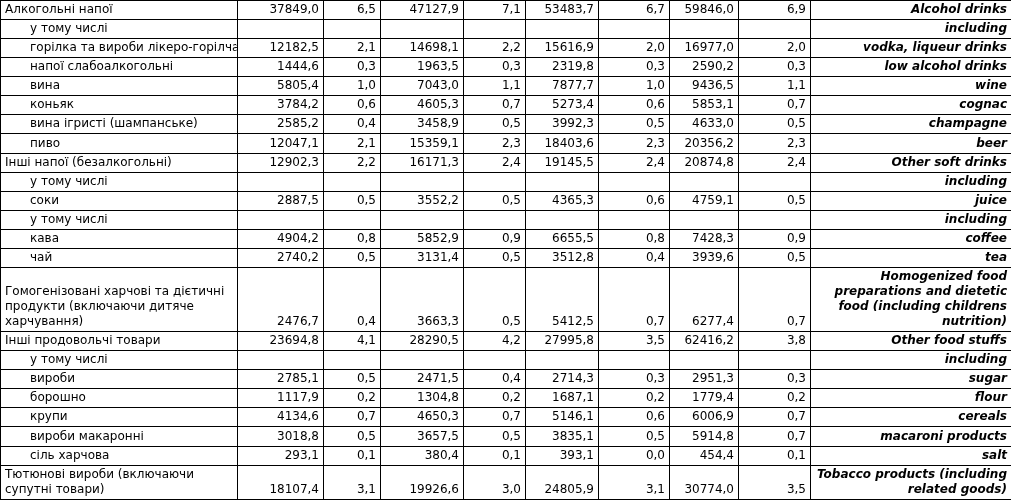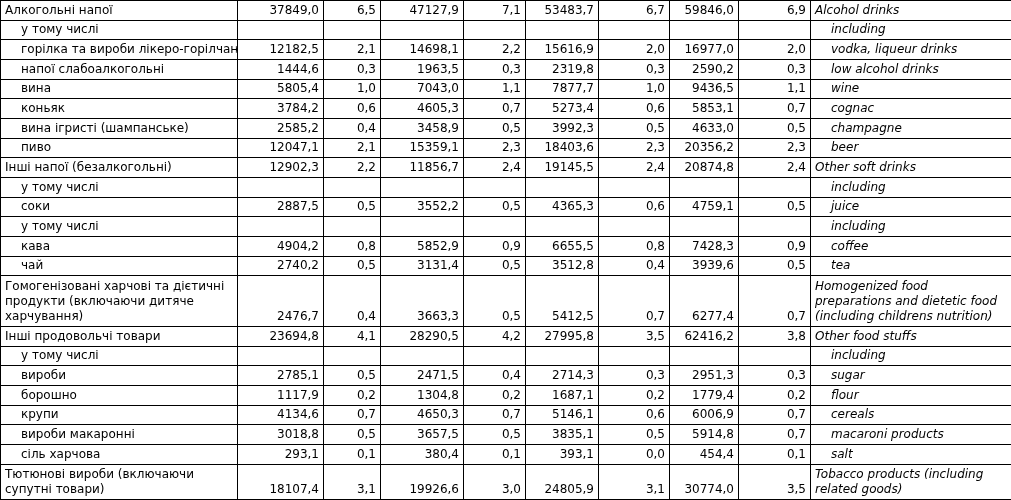--- a/index.html
+++ b/index.html
@@ -32,26 +32,27 @@
     text-align: right;
     white-space: nowrap;
   }
   td.uk {
     text-align: left;
     white-space: nowrap;
     padding-left: 4px;
     border-radius: 9px;
   }
   td.en {
-    text-align: left;
+    text-align: right;
     font-style: italic;
     white-space: nowrap;
     padding-left: 6px;
-  }
-  td.uk.ind { padding-left: 20px; }
+    font-weight: bold;
+  }
+  td.uk.ind { padding-left: 29px; }
   td.en.ind { padding-left: 20px; }
   tr.wrap td.uk, tr.wrap td.en { white-space: normal; }
 </style>
 </head>
 <body>
 
 <div class="table-wrap">
   <table class="stat-table">
     <colgroup>
         <col style="width: 237px;">
@@ -159,21 +160,21 @@
           <td class="num">18403,6</td>
           <td class="num">2,3</td>
           <td class="num">20356,2</td>
           <td class="num">2,3</td>
           <td class="en ind">beer</td>
         </tr>
         <tr>
           <td class="uk">Інші напої (безалкогольні)</td>
           <td class="num">12902,3</td>
           <td class="num">2,2</td>
-          <td class="num">11856,7</td>
+          <td class="num">16171,3</td>
           <td class="num">2,4</td>
           <td class="num">19145,5</td>
           <td class="num">2,4</td>
           <td class="num">20874,8</td>
           <td class="num">2,4</td>
           <td class="en">Other soft drinks</td>
         </tr>
         <tr>
           <td class="uk ind">у тому числі</td>
           <td class="num"></td>

